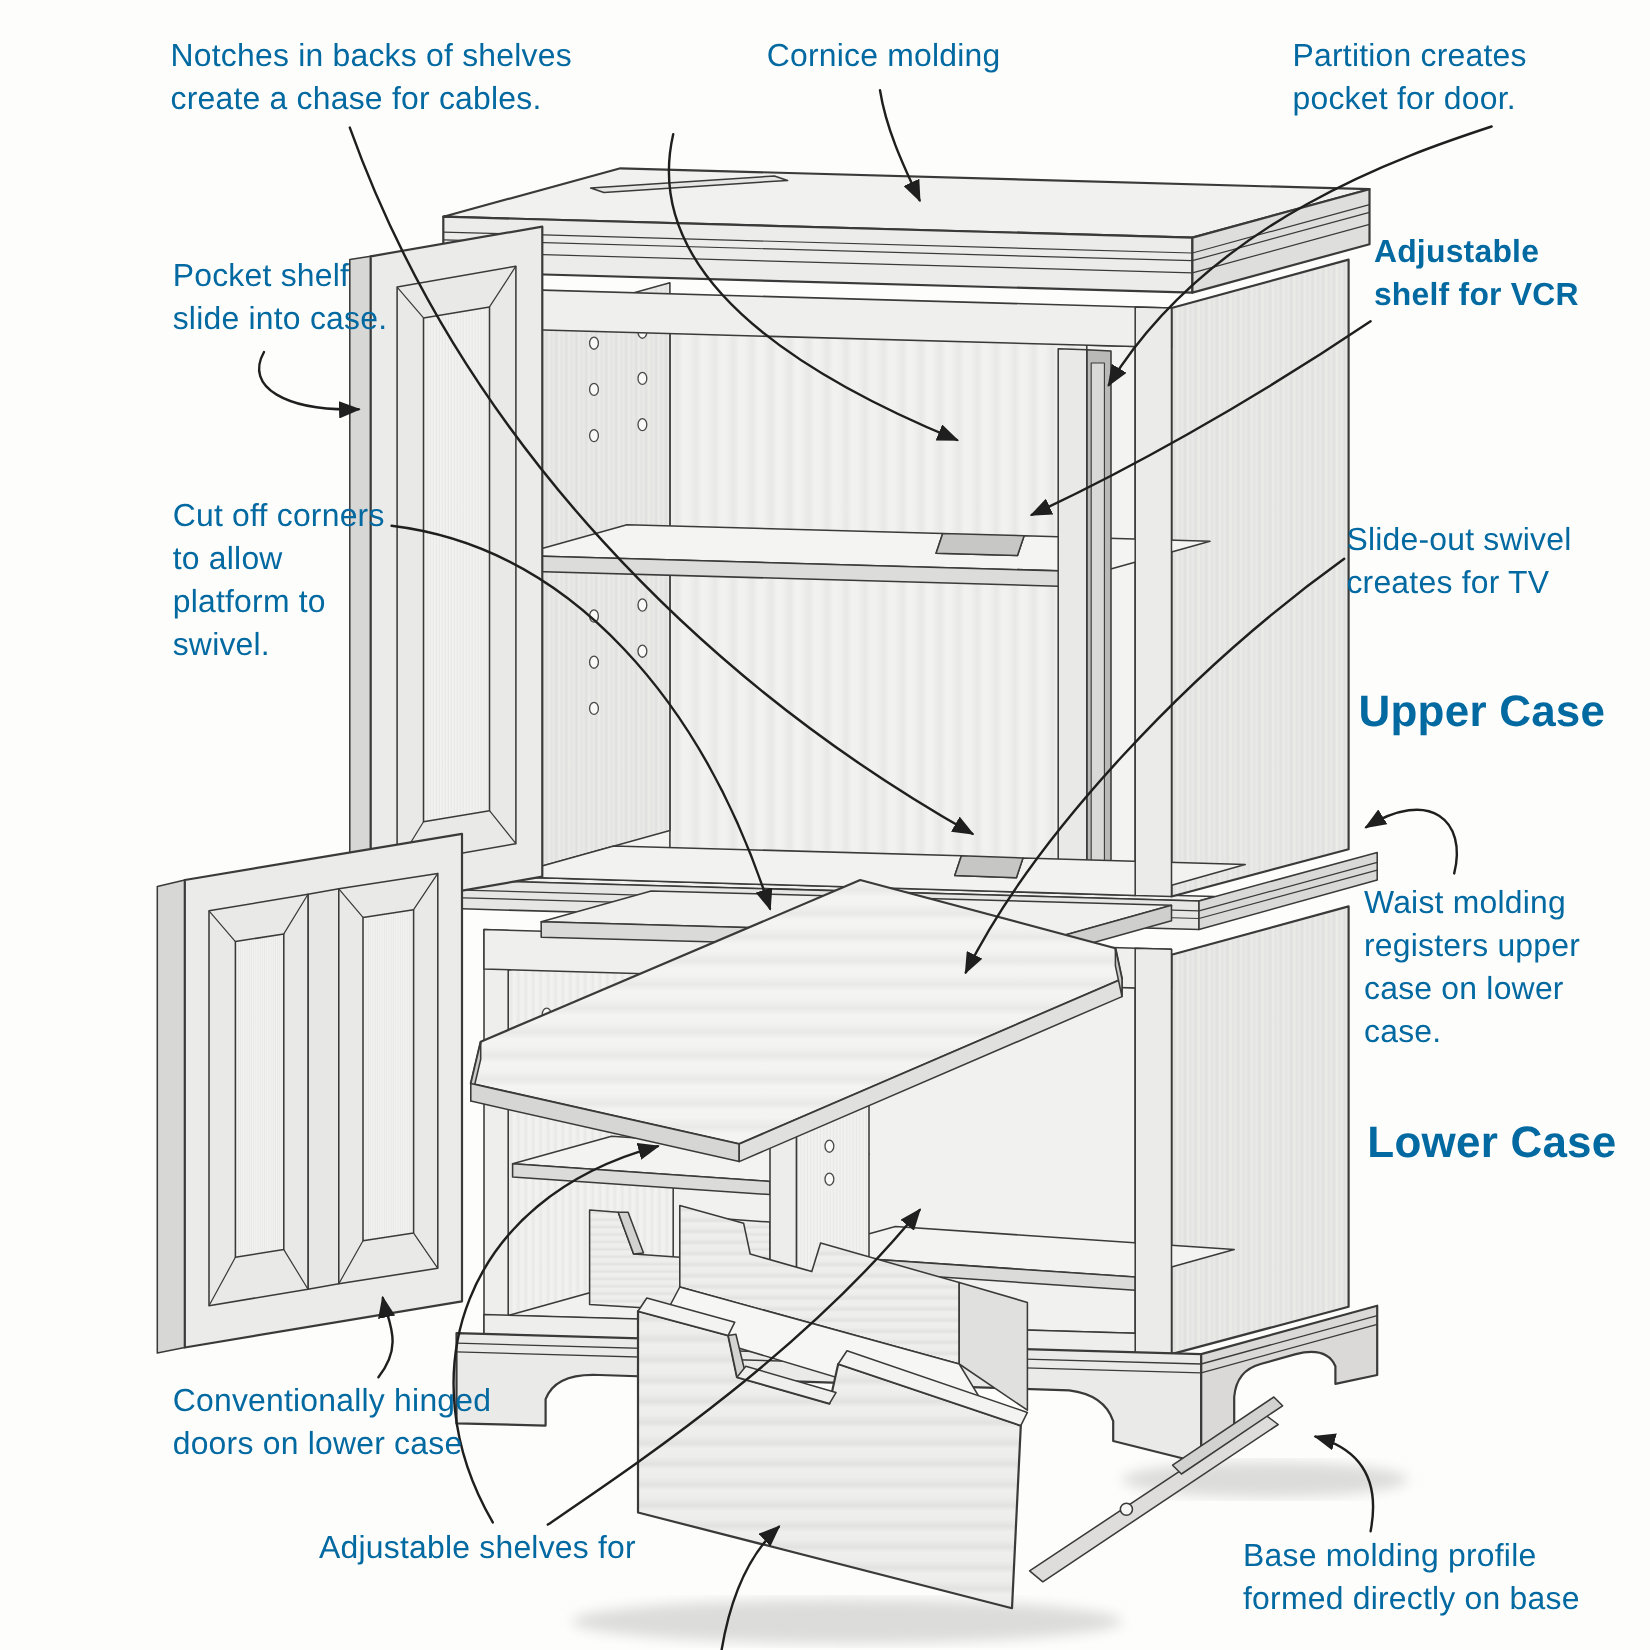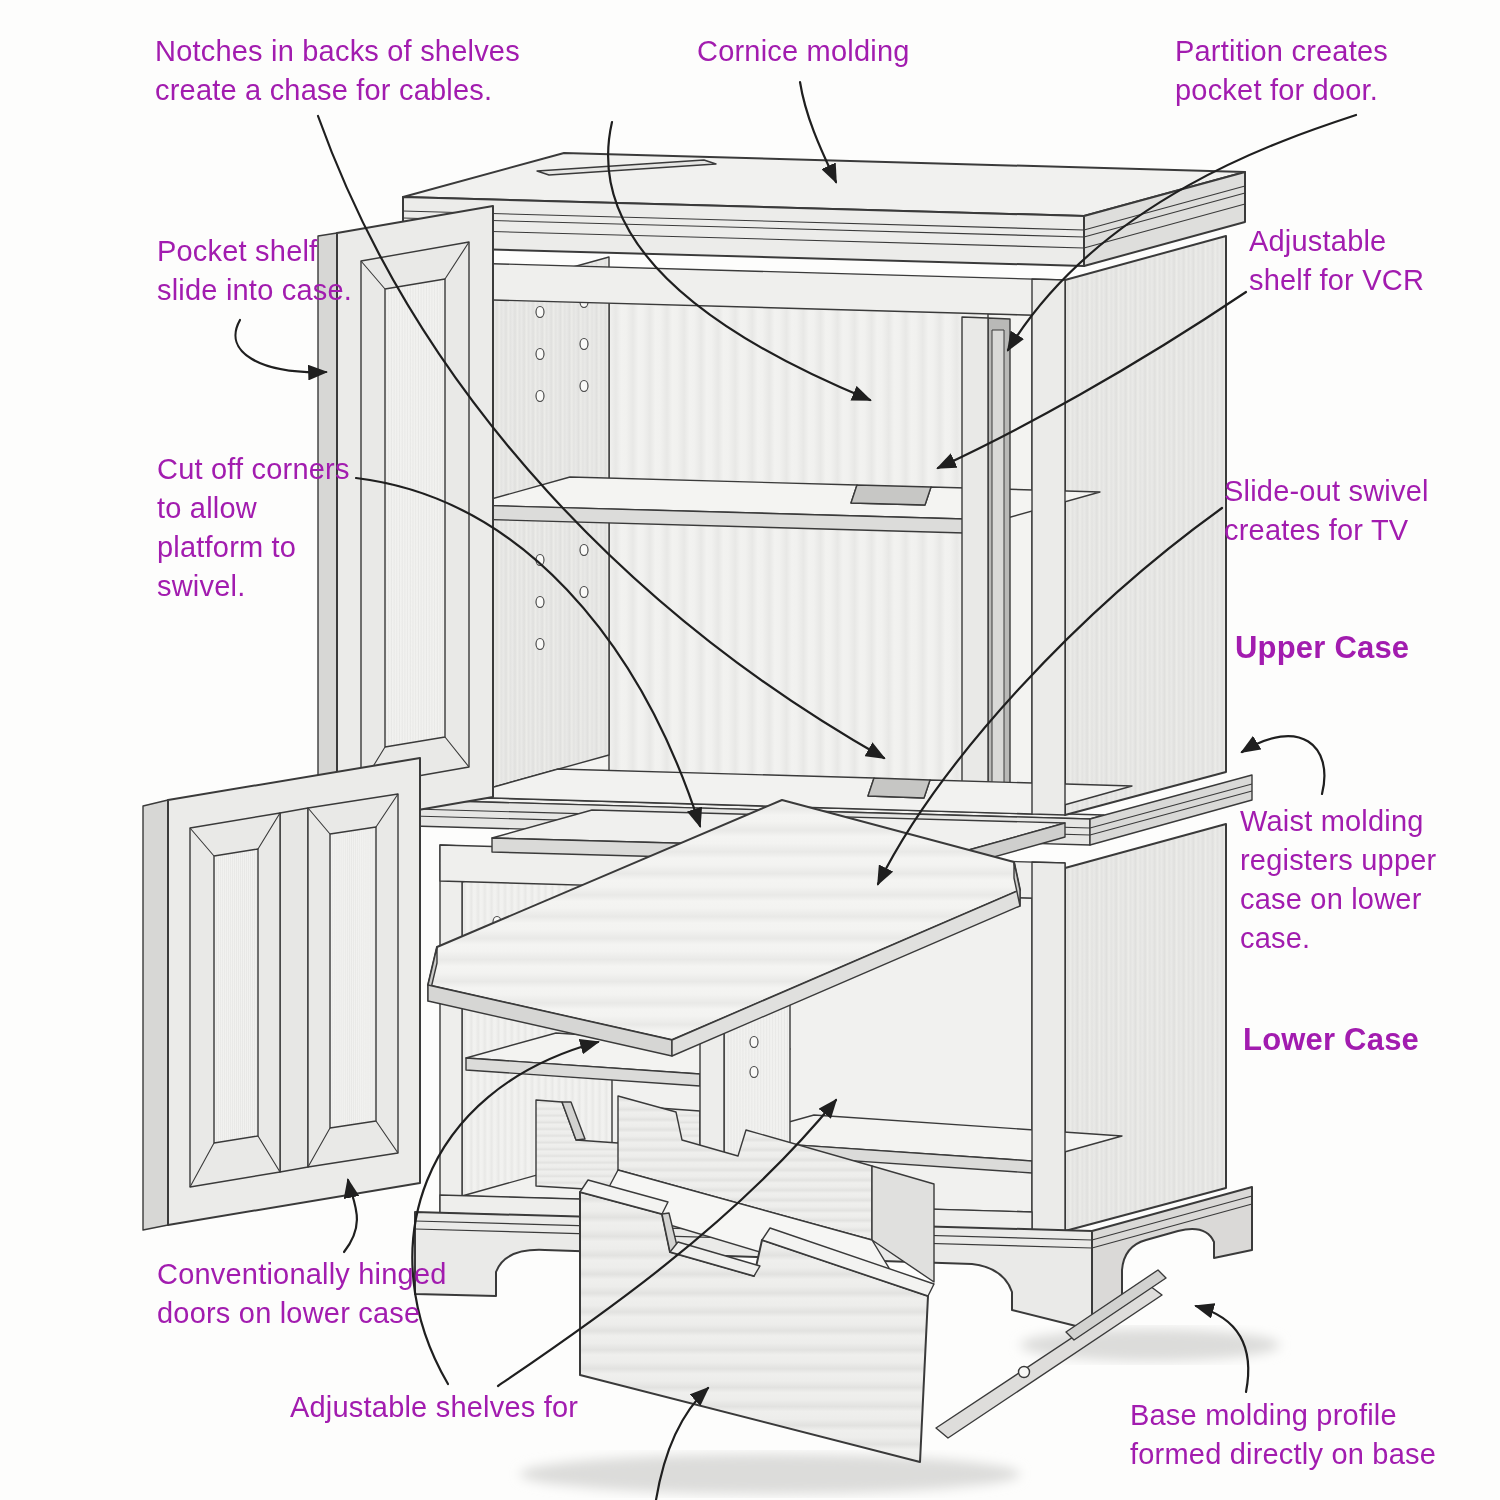--- a/index.html
+++ b/index.html
@@ -4,25 +4,25 @@
 <style>
   html,body{margin:0;padding:0;}
   body{
     width:1500px;height:1500px;position:relative;overflow:hidden;
     background:#fdfdfc;
     font-family:"Liberation Sans", sans-serif;
   }
   #drawing{position:absolute;left:0;top:0;width:1500px;height:1500px;}
   .lbl{
     position:absolute;
-    font-size:29px;line-height:39px;color:#a21caf;
+    font-size:29px;line-height:39px;color:#0369a1;
     letter-spacing:.2px;
   }
   .lbl span{display:block;white-space:nowrap;}
-  .lbl.bold span{font-weight:bold;font-size:31px;}
+  .lbl.bold span{font-weight:bold;font-size:40px;}
 </style>
 </head>
 <body>
 
 <svg id="drawing" viewBox="0 0 1500 1500">
   <defs>
     <marker id="ah" viewBox="0 0 10 8" refX="9" refY="4" markerWidth="9" markerHeight="7.2" orient="auto">
       <path d="M0,0 L10,4 L0,8 z" fill="#1f1f1f"></path>
     </marker>
     <linearGradient id="gV" x1="0" y1="0" x2="0.06" y2="0" spreadMethod="repeat">
@@ -219,21 +219,21 @@
   <span>Cornice molding</span>
 </div>
 <div class="lbl" style="left:1175px;top:32px;">
   <span>Partition creates</span>
   <span>pocket for door.</span>
 </div>
 <div class="lbl" style="left:157px;top:232px;">
   <span>Pocket shelf</span>
   <span>slide into case.</span>
 </div>
-<div class="lbl" style="left:1249px;top:222px;">
+<div class="lbl" style="left:1249px;top:210px;font-weight:bold;">
   <span>Adjustable</span>
   <span>shelf for VCR</span>
 </div>
 <div class="lbl" style="left:157px;top:450px;">
   <span>Cut off corners</span>
   <span>to allow</span>
   <span>platform to</span>
   <span>swivel.</span>
 </div>
 <div class="lbl" style="left:1224px;top:472px;">

